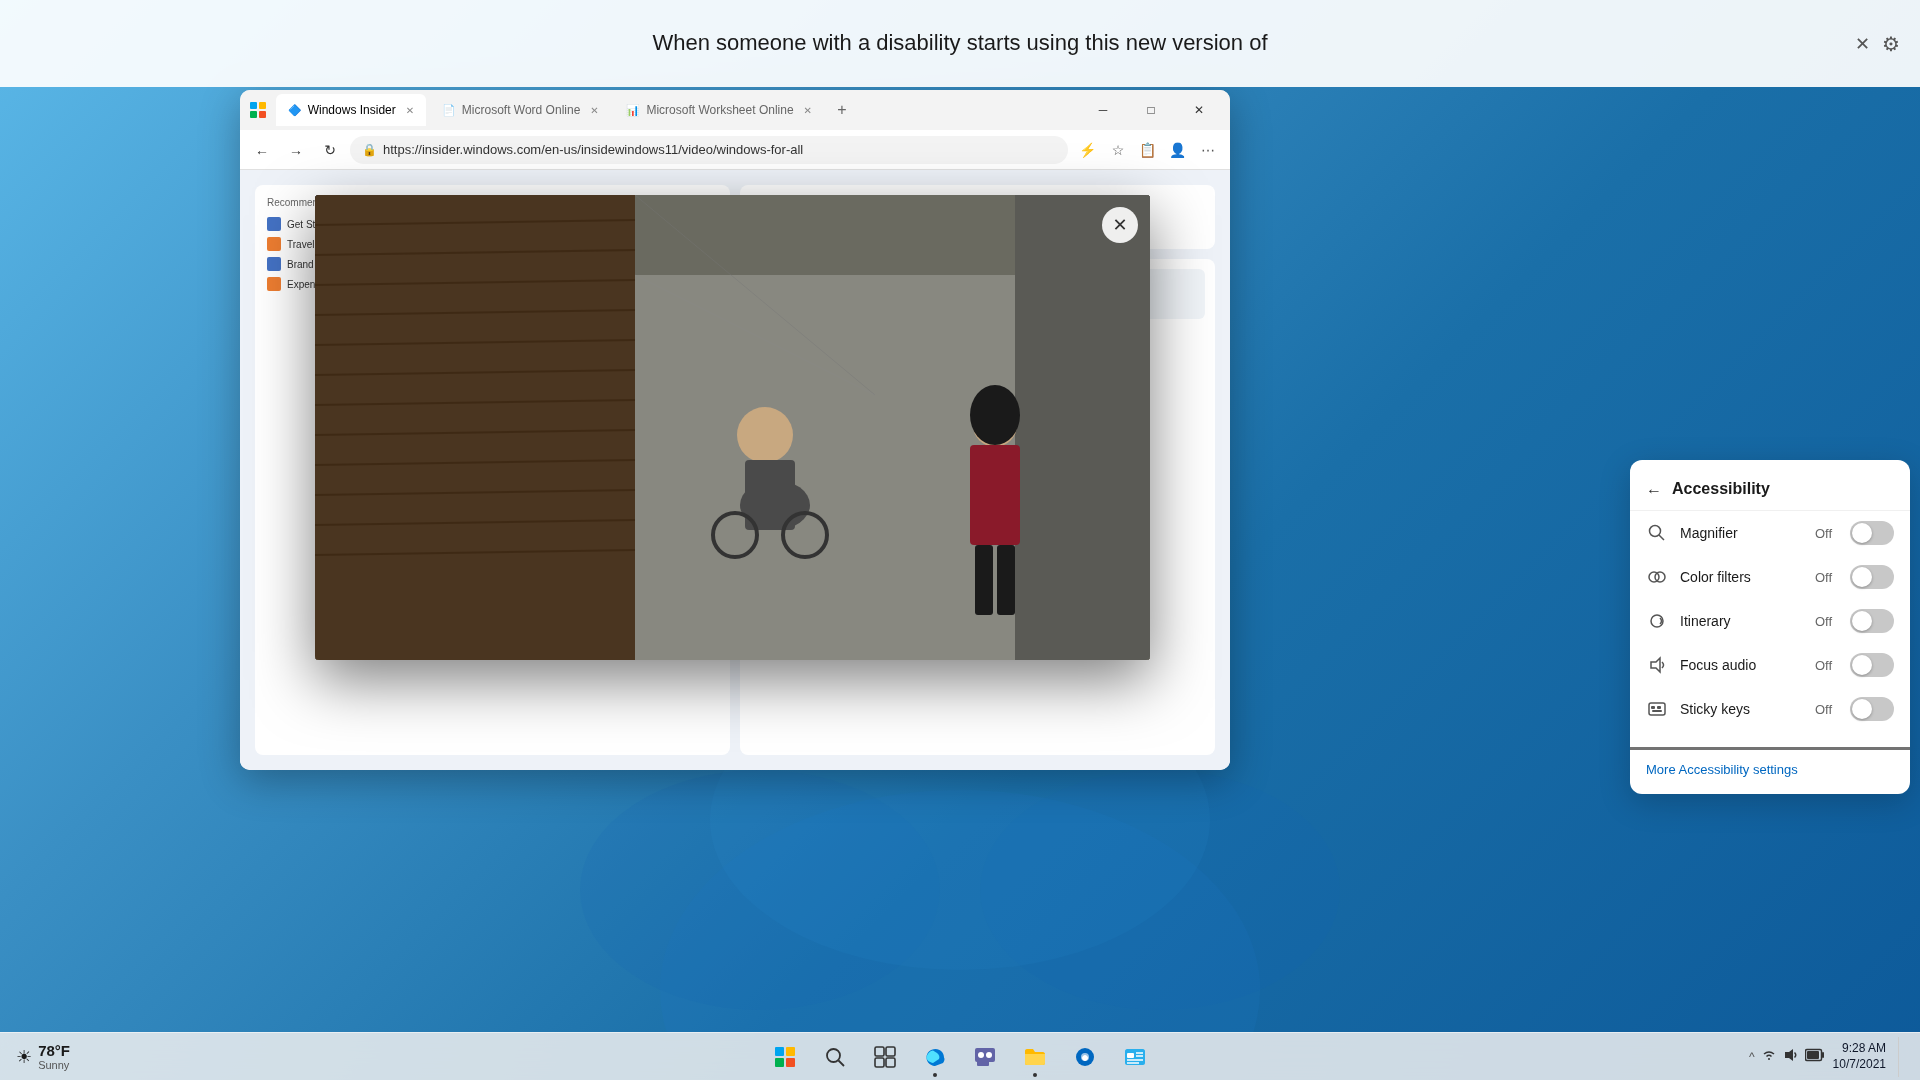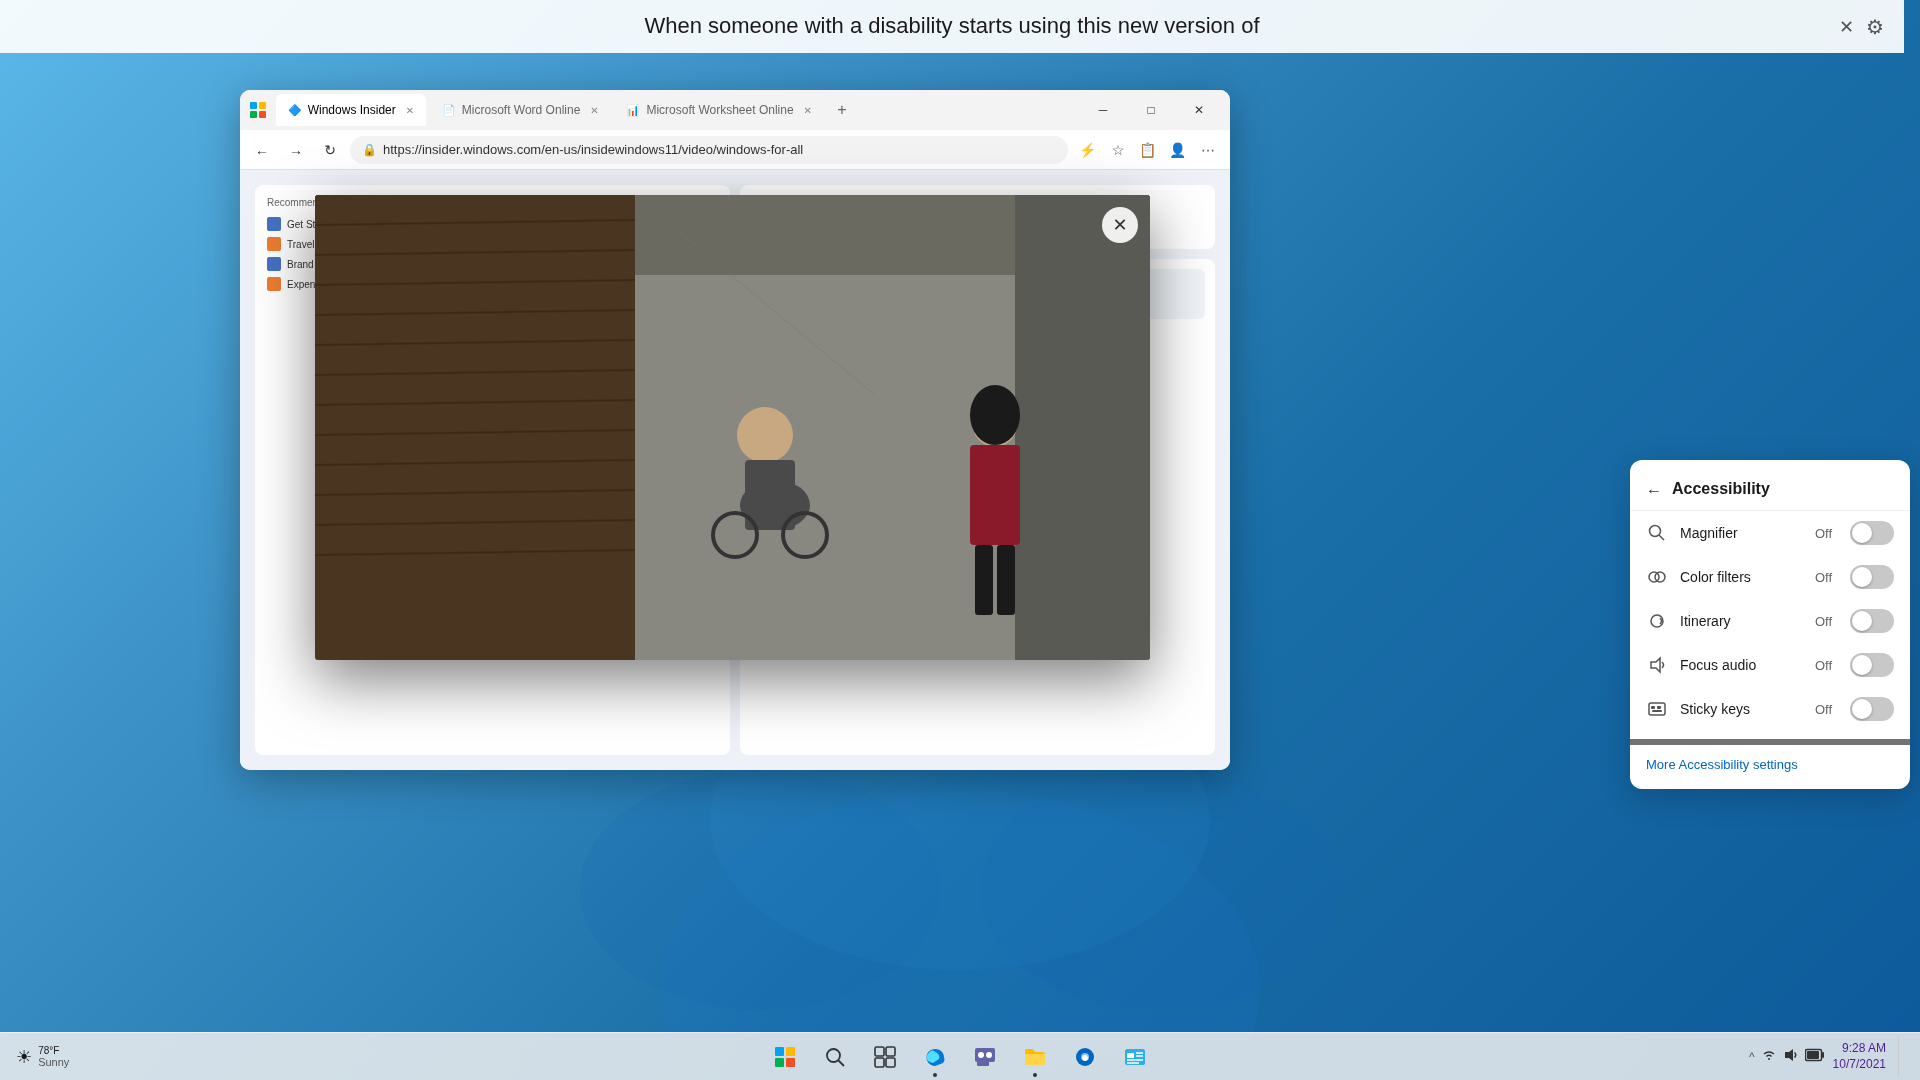--- a/index.html
+++ b/index.html
@@ -28,22 +28,22 @@
       width: 800px;
       height: 400px;
       opacity: 0.6;
     }
 
     
     .notification-bar {
       position: absolute;
       top: 0;
       left: 0;
-      right: 16px;
-      height: 53px;
+      right: 0;
+      height: 87px;
       background: rgba(255,255,255,0.92);
       display: flex;
       align-items: center;
       justify-content: center;
       padding: 0 60px;
       z-index: 100;
     }
     .notification-text {
       font-size: 22px;
       color: #1a1a1a;
@@ -385,22 +385,22 @@
       border-radius: 50%;
       background: white;
       transition: left 0.2s;
       box-shadow: 0 1px 3px rgba(0,0,0,0.3);
     }
     .toggle.off .toggle-thumb { left: 2px; }
     .toggle.on .toggle-thumb { left: 22px; }
 
     .panel-footer {
       padding: 10px 16px 4px;
-      border-top: 6px solid #737373;
-      margin-top: 8px;
+      border-top: 3px solid #737373;
+      margin-top: 16px;
     }
     .panel-footer-link {
       font-size: 13px;
       color: #0067c0;
       cursor: pointer;
       text-decoration: none;
     }
 
     
     .taskbar {
@@ -462,21 +462,21 @@
     .system-icons {
       display: flex;
       align-items: center;
       gap: 6px;
       font-size: 12px;
       color: #333;
     }
     .time-display {
       text-align: right;
       font-size: 12px;
-      color: #4c1d95;
+      color: #0f172a;
       line-height: 1.3;
       cursor: pointer;
     }
     .weather-widget {
       display: flex;
       align-items: center;
       gap: 6px;
       font-size: 13px;
       color: #1a1a1a;
     }
@@ -774,21 +774,21 @@
     <a class="panel-footer-link" href="#">More Accessibility settings</a>
   </div>
 </div>
 
 <div class="taskbar">
 
   <div class="taskbar-left">
     <div class="weather-widget">
       <span style="font-size:18px;">☀</span>
       <div>
-        <div style="font-size:10px;font-weight:400;">78°F</div>
+        <div style="font-size:15px;font-weight:700;">78°F</div>
         <div style="font-size:11px;color:#555;">Sunny</div>
       </div>
     </div>
   </div>
 
   <div class="taskbar-center">
 
     <div class="taskbar-item">
       <div class="win11-logo">
         <div class="win11-pane" style="background:#00a4ef;"></div>

